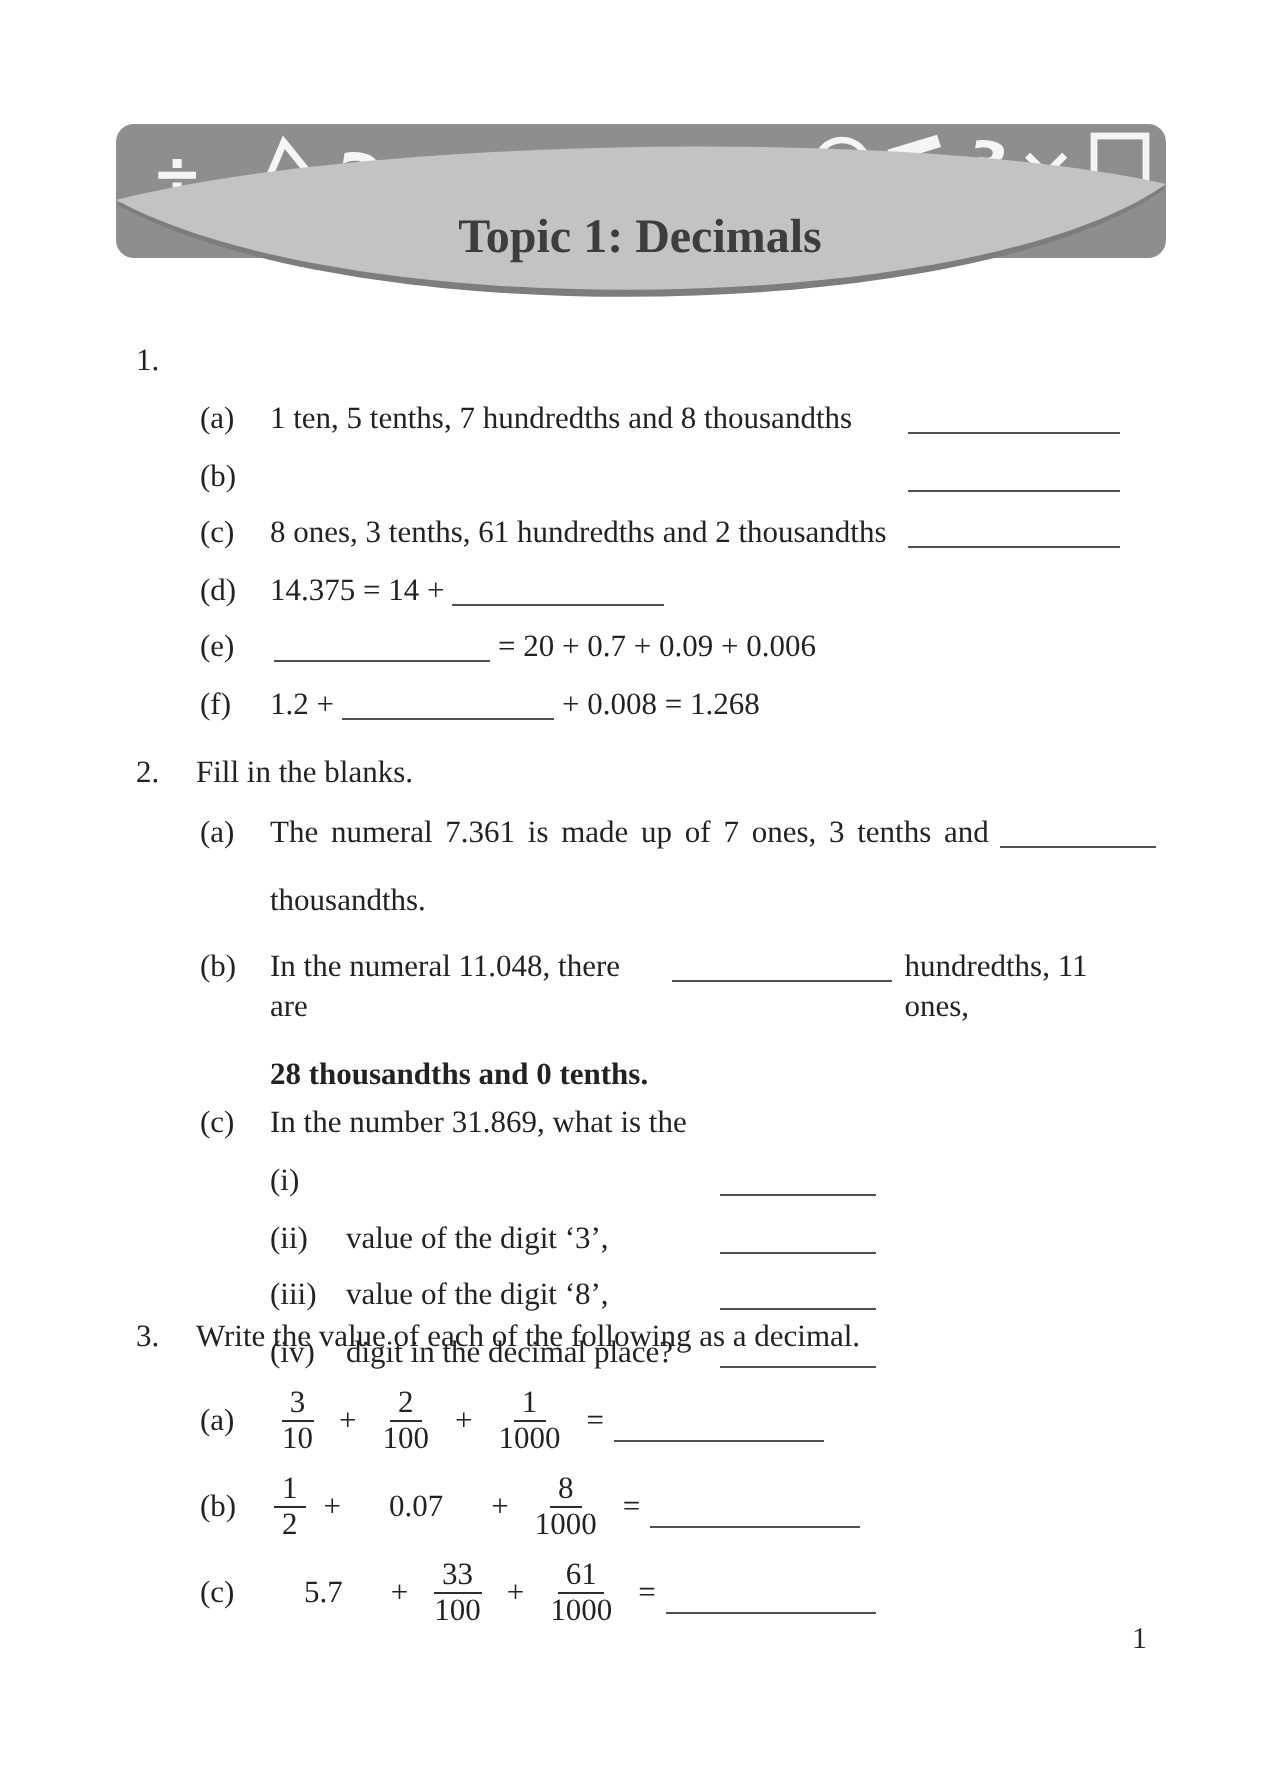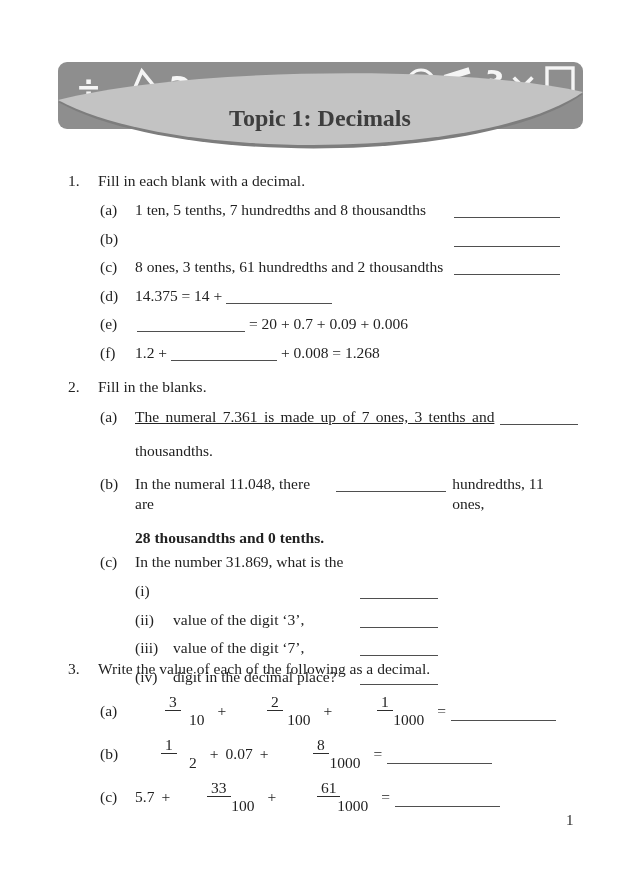--- a/index.html
+++ b/index.html
@@ -42,35 +42,35 @@
     transform:translateY(3px);
   }
   .bl-right{margin-left:auto;width:106px;}
   .bl-106{width:106px;margin:0 4px;}
   .bl-108{width:108px;margin:0 4px 0 2px;}
   .bl-112{width:112px;margin:0 6px;}
   .bl-flex{flex:1;margin-left:6px;}
   .bl-78{width:78px;margin-left:auto;}
   .bl-105{width:105px;margin-left:5px;}
   .wrapline{line-height:21px;}
-  .ws{word-spacing:2.5px;text-decoration:underline;}
+  .ws{word-spacing:2.5px;}
   .sub{margin-left:35px;margin-top:9px;}
   .subrow{display:flex;align-items:baseline;width:303px;line-height:20px;margin-bottom:8.5px;}
   .sublab{width:38px;flex:none;}
   .mb-lg{margin-bottom:8px;}
   
   .frow{display:flex;align-items:center;height:37px;margin-top:6px;margin-left:32px;}
   .frow .lab{align-self:center;}
   .frac{display:inline-flex;flex-direction:column;align-items:center;line-height:1.12;margin:0 2px;}
   .frac .num{border-bottom:1.3px solid #2d2d2d;padding:0 4px;}
-  .frac .den{padding:0 4px;margin-left:48px;}
+  .frac .den{padding:0 4px;}
   .op{margin:0 7px;}
   .eq{margin-left:7px;}
   .frow .blank{align-self:center;transform:translateY(9px);}
-  .plainterm{margin:0 0;}
+  .plainterm{margin:0 17px;}
   
   .pageno{position:absolute;left:566px;top:812px;font-size:15px;color:#2b2b2b;}
 </style>
 </head>
 <body>
 
 <div class="page">
 
   <svg class="banner" width="525" height="104" viewBox="0 0 525 104">
     <rect x="0" y="0" width="525" height="67" rx="9" fill="#8e8e8e"></rect>
@@ -89,21 +89,20 @@
 
     <path d="M 0,40 C 125,8 400,4 525,32 C 432,100 118,106 0,40 Z" fill="#7d7d7d"></path>
     <path d="M 0,38 C 125,6 400,2 525,30 C 432,96 118,102 0,38 Z" fill="#c3c3c3"></path>
 
     <text class="banner-title" x="262" y="64" text-anchor="middle" fill="#3d3d3d">Topic 1: Decimals</text>
   </svg>
 
   <div class="q q1">
     <div class="qhead">
       <span class="qnum">1.</span>
-      <span>Fill in each blank with a decimal.</span>
     </div>
     <div class="items">
       <div class="row">
         <span class="lab">(a)</span>
         <span>1 ten, 5 tenths, 7 hundredths and 8 thousandths</span>
         <span class="blank bl-right"></span>
       </div>
       <div class="row">
         <span class="lab">(b)</span>
         <span class="blank bl-right"></span>
@@ -168,21 +167,21 @@
           <span class="sublab">(i)</span>
           <span class="blank bl-78"></span>
         </div>
         <div class="subrow">
           <span class="sublab">(ii)</span>
           <span>value of the digit ‘3’,</span>
           <span class="blank bl-78"></span>
         </div>
         <div class="subrow">
           <span class="sublab">(iii)</span>
-          <span>value of the digit ‘7’,</span>
+          <span>value of the digit ‘8’,</span>
           <span class="blank bl-78"></span>
         </div>
         <div class="subrow">
           <span class="sublab">(iv)</span>
           <span>digit in the decimal place?</span>
           <span class="blank bl-78"></span>
         </div>
       </div>
     </div>
   </div>

